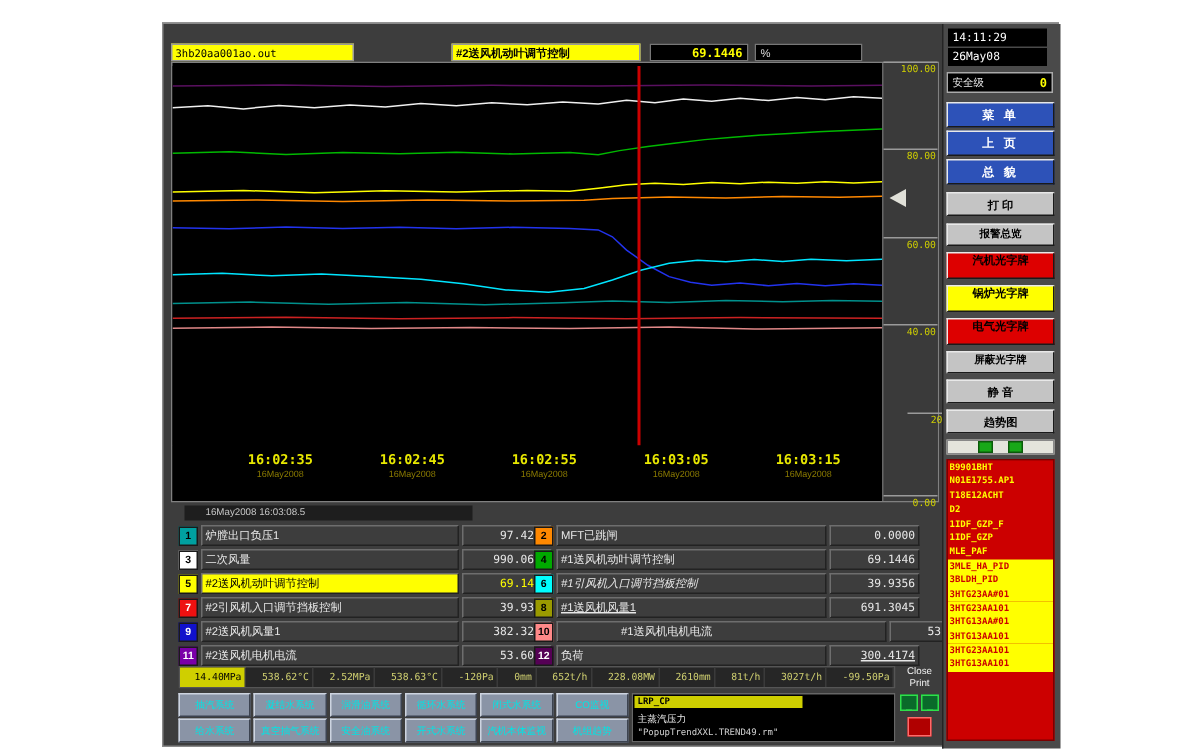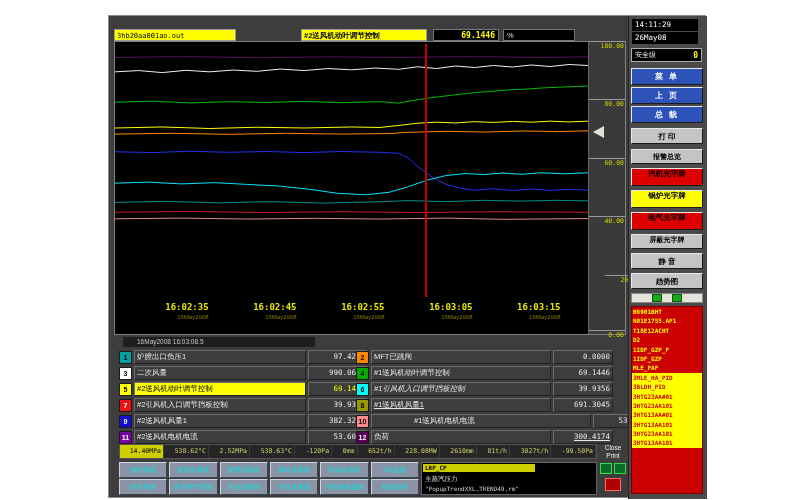--- a/index.html
+++ b/index.html
@@ -18,21 +18,21 @@
          font:bold 8px "DejaVu Sans Mono",monospace;line-height:12px;text-align:right;padding:0 3px;border:1px solid #777;}
   .f-unit{left:394px;top:13px;width:72px;height:12px;background:#000;color:#ddd;
          font:7.5px "Liberation Sans",sans-serif;line-height:12px;padding:0 3px;border:1px solid #777;}
 
   
   .chart-frame{left:5px;top:25px;width:512px;height:294px;border:1px solid #808080;background:#000;}
   .plot{left:0;top:2px;width:473px;height:253px;background:#000;}
   .plot svg{position:absolute;left:0;top:0;width:100%;height:100%;}
   .cursor{position:absolute;top:0;width:2px;height:100%;background:#cc0000;}
   .xstrip{left:0;top:255px;width:473px;height:37px;background:#000;}
-  .xtick{position:absolute;top:5px;transform:translateX(-50%);text-align:right;white-space:nowrap;}
+  .xtick{position:absolute;top:5px;transform:translateX(-50%);text-align:center;white-space:nowrap;}
   .xtick .t{display:block;color:#e8e800;font:bold 9px "DejaVu Sans Mono",monospace;}
   .xtick .d{display:block;color:#8a7a00;font:6px "Liberation Sans",sans-serif;margin-top:2px;}
   .yaxis{right:0;top:0;width:37px;height:100%;background:#3a3a3a;border-left:1px solid #666;}
   .ytick{position:absolute;left:0;width:100%;transform:translateY(-1px);}
   .ytick .line{height:0;border-top:1px solid #9a9a9a;}
   .ytick .yl{display:block;color:#cfcf00;font:6.5px "DejaVu Sans Mono",monospace;text-align:right;padding-right:1px;}
   .pointer{position:absolute;left:-2px;width:0;height:0;border:6px solid transparent;
            border-right:11px solid #e0e0d8;transform:translateY(-50%);}
 
   

